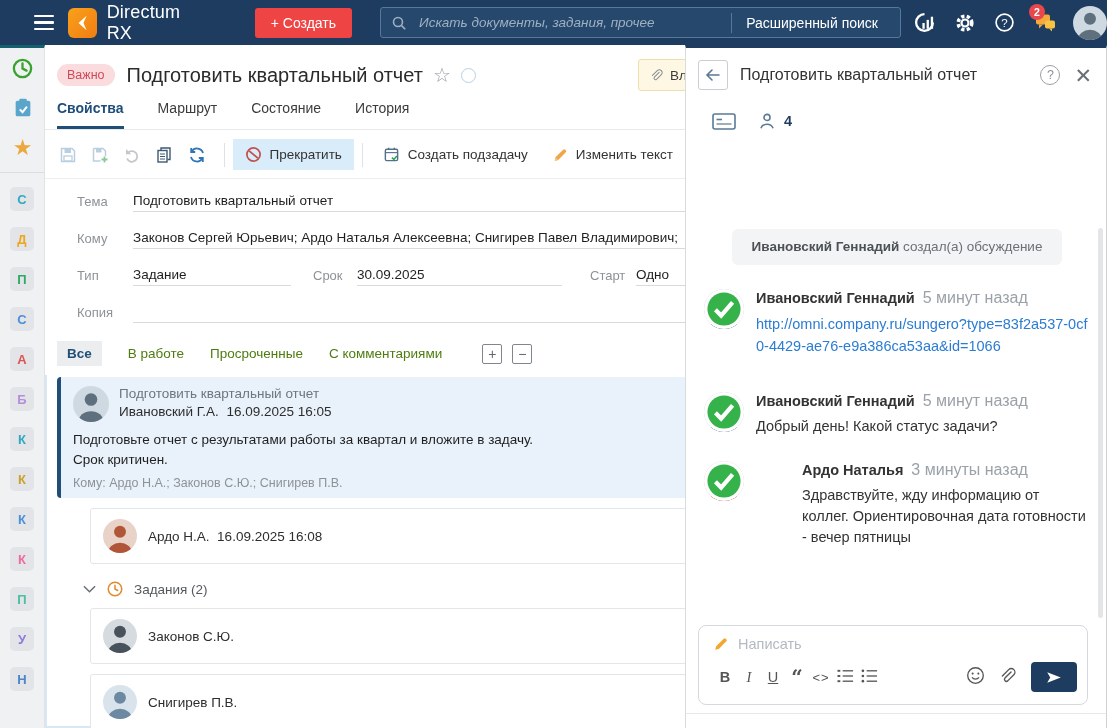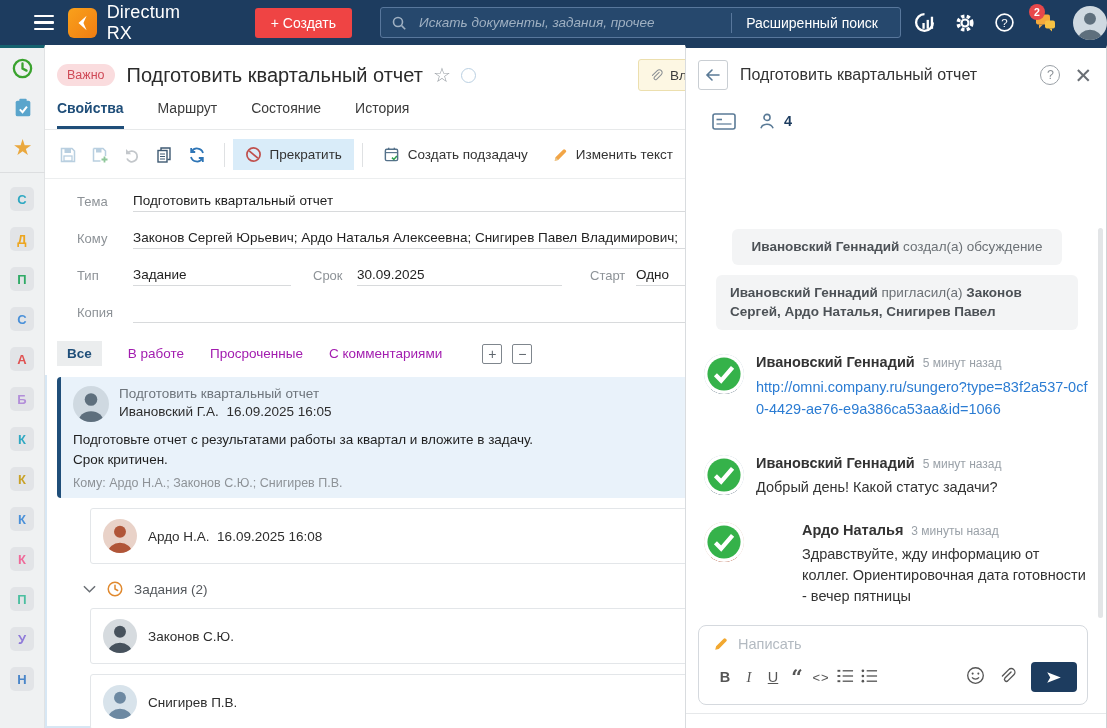--- a/index.html
+++ b/index.html
@@ -54,21 +54,21 @@
   .tb-icon { width:30px; height:30px; display:flex; align-items:center; justify-content:center; cursor:pointer; margin-right:6px; }
   .tb-sep { width:1px; height:24px; background:#dfe1e3; margin:0 8px; }
   .tb-btn { display:flex; align-items:center; gap:8px; font-size:13.5px; color:#333; padding:7px 12px; cursor:pointer; white-space:nowrap; }
   .tb-btn.stop { background:#d9ecf9; }
   .form { position:absolute; left:0; top:130px; width:100%;padding-left:20px; }
   .frow { display:flex; align-items:flex-end; padding:0 0 0 12px; margin-top:13px; height:24px; }
   .flabel { width:56px; font-size:13px; color:#8d9297; flex:none; padding-bottom:3px; }
   .fvalue { font-size:13.5px; color:#1f1f1f; border-bottom:1px solid #d8dadc; padding-bottom:3px; white-space:nowrap; overflow:hidden; }
   .grow { flex:1; }
   .filterbar { position:absolute; left:0; top:296px; width:100%; display:flex; align-items:center; padding-left:12px; gap:26px; }
-  .fchip { font-size:13.5px; color:#a21caf; cursor:pointer; white-space:nowrap; }
+  .fchip { font-size:13.5px; color:#4d7c0f; cursor:pointer; white-space:nowrap; }
   .fchip.active { background:#ebedee; color:#1f4e79; font-weight:bold; padding:5px 10px; border-radius:0; }
   .pm-btn { width:20px; height:20px; border:1px solid #7f868d; border-radius:2px; color:#5f666d; font-size:14px; line-height:18px; text-align:center; cursor:pointer; background:#fff; }
   .pm-group { display:flex; gap:10px; margin-left:14px; }
 
   .thread { position:absolute; left:0; top:330px; width:100%; height:353px; border-left:2px solid #d7e7f4; border-bottom:2px solid #d7e7f4; padding:2px 0 0 10px; }
   .root-card { background:#e9f2fa; border-left:4px solid #1f4e79; border-radius:4px; width:640px; padding:9px 12px 8px 12px; cursor:pointer; }
   .rc-head { display:flex; gap:10px; }
   .rc-title { font-size:13.5px; color:#6e757c; }
   .rc-author { font-size:13.5px; color:#2e2e2e; margin-top:3px; }
   .rc-body { font-size:13.5px; color:#1f1f1f; margin-top:8px; line-height:1.45; }
@@ -89,21 +89,21 @@
   .p-count { font-size:14.5px; font-weight:bold; color:#1d3c5f; margin-left:-14px; }
   .chat { position:absolute; left:0; top:125px; width:100%; height:450px; padding:0 16px 0 18px; overflow:hidden; }
   .sys-msg { background:#f3f4f5; border-radius:6px; font-size:13.5px; color:#6b7075; line-height:1.45; padding:8px 14px; }
   .sys-msg b { color:#4c5156; }
   .sys1 { width:330px; margin:56px auto 0 auto; text-align:center; }
   .sys2 { margin:10px 12px 0 12px; }
   .msg { display:flex; gap:12px; margin-top:24px; }
   .msg-avatar { width:40px; height:40px; }
   .msg-name-row { display:flex; align-items:baseline; gap:8px; }
   .msg-name { font-size:14.5px; font-weight:bold; color:#333; white-space:nowrap; }
-  .msg-time { font-size:12px; color:#9aa1a8; white-space:nowrap; }
+  .msg-time { font-size:16px; color:#9aa1a8; white-space:nowrap; }
   .msg-text { font-size:14.5px; color:#333; margin-top:6px; line-height:1.45; }
   .msg-link { font-size:14.5px; color:#2b7cd3; margin-top:6px; line-height:1.55; word-break:break-all; cursor:pointer; }
   .msg.second { margin-top:34px; }
   .compose { position:absolute; left:12px; top:577px; width:390px; height:80px; border:1px solid #d5d9de; border-radius:8px; background:#fff; }
   .compose-row1 { display:flex; align-items:center; gap:9px; padding:10px 14px 0 14px; }
   .compose-row1 input { flex:1; border:none; outline:none; font-size:14.5px; color:#333; }
   .compose-row1 input::placeholder { color:#b3bac1; }
   .compose-row2 { display:flex; align-items:center; padding:10px 10px 0 14px; }
   .fmt { color:#555; font-size:14.5px; width:24px; text-align:center; cursor:pointer; flex:none; }
   .fmt.b { font-weight:bold; } .fmt.i { font-style:italic; font-family:"Liberation Serif",serif; } .fmt.u { text-decoration:underline; }
@@ -453,23 +453,20 @@
             <path d="M2.6 14.5 a5.6 5 0 0 1 10.8 0" fill="none" stroke="#5a7a96" stroke-width="1.4"></path>
           </svg>
       </span>
       <span class="p-count">4</span>
     </div>
 
     <div class="chat">
       <div class="sys-msg sys1">
         <b>Ивановский Геннадий</b><span> создал(а) обсуждение</span>
       </div>
-      <div class="sys-msg sys2">
-        <b>Ивановский Геннадий</b><span> пригласил(а) </span><b>Законов Сергей, Ардо Наталья, Снигирев Павел</b>
-      </div>
 
       <div class="msg">
         <div class="avatar av-ivan msg-avatar">
           <svg viewBox="0 0 40 40">
               <circle class="head" cx="20" cy="15" r="7"></circle>
               <path class="body" d="M6 40 a14 12 0 0 1 28 0z"></path>
             </svg>
           <svg class="check-badge" viewBox="0 0 14 14">
               <circle cx="7" cy="7" r="7" fill="#fff"></circle>
               <circle cx="7" cy="7" r="5.8" fill="#35b24a"></circle>

